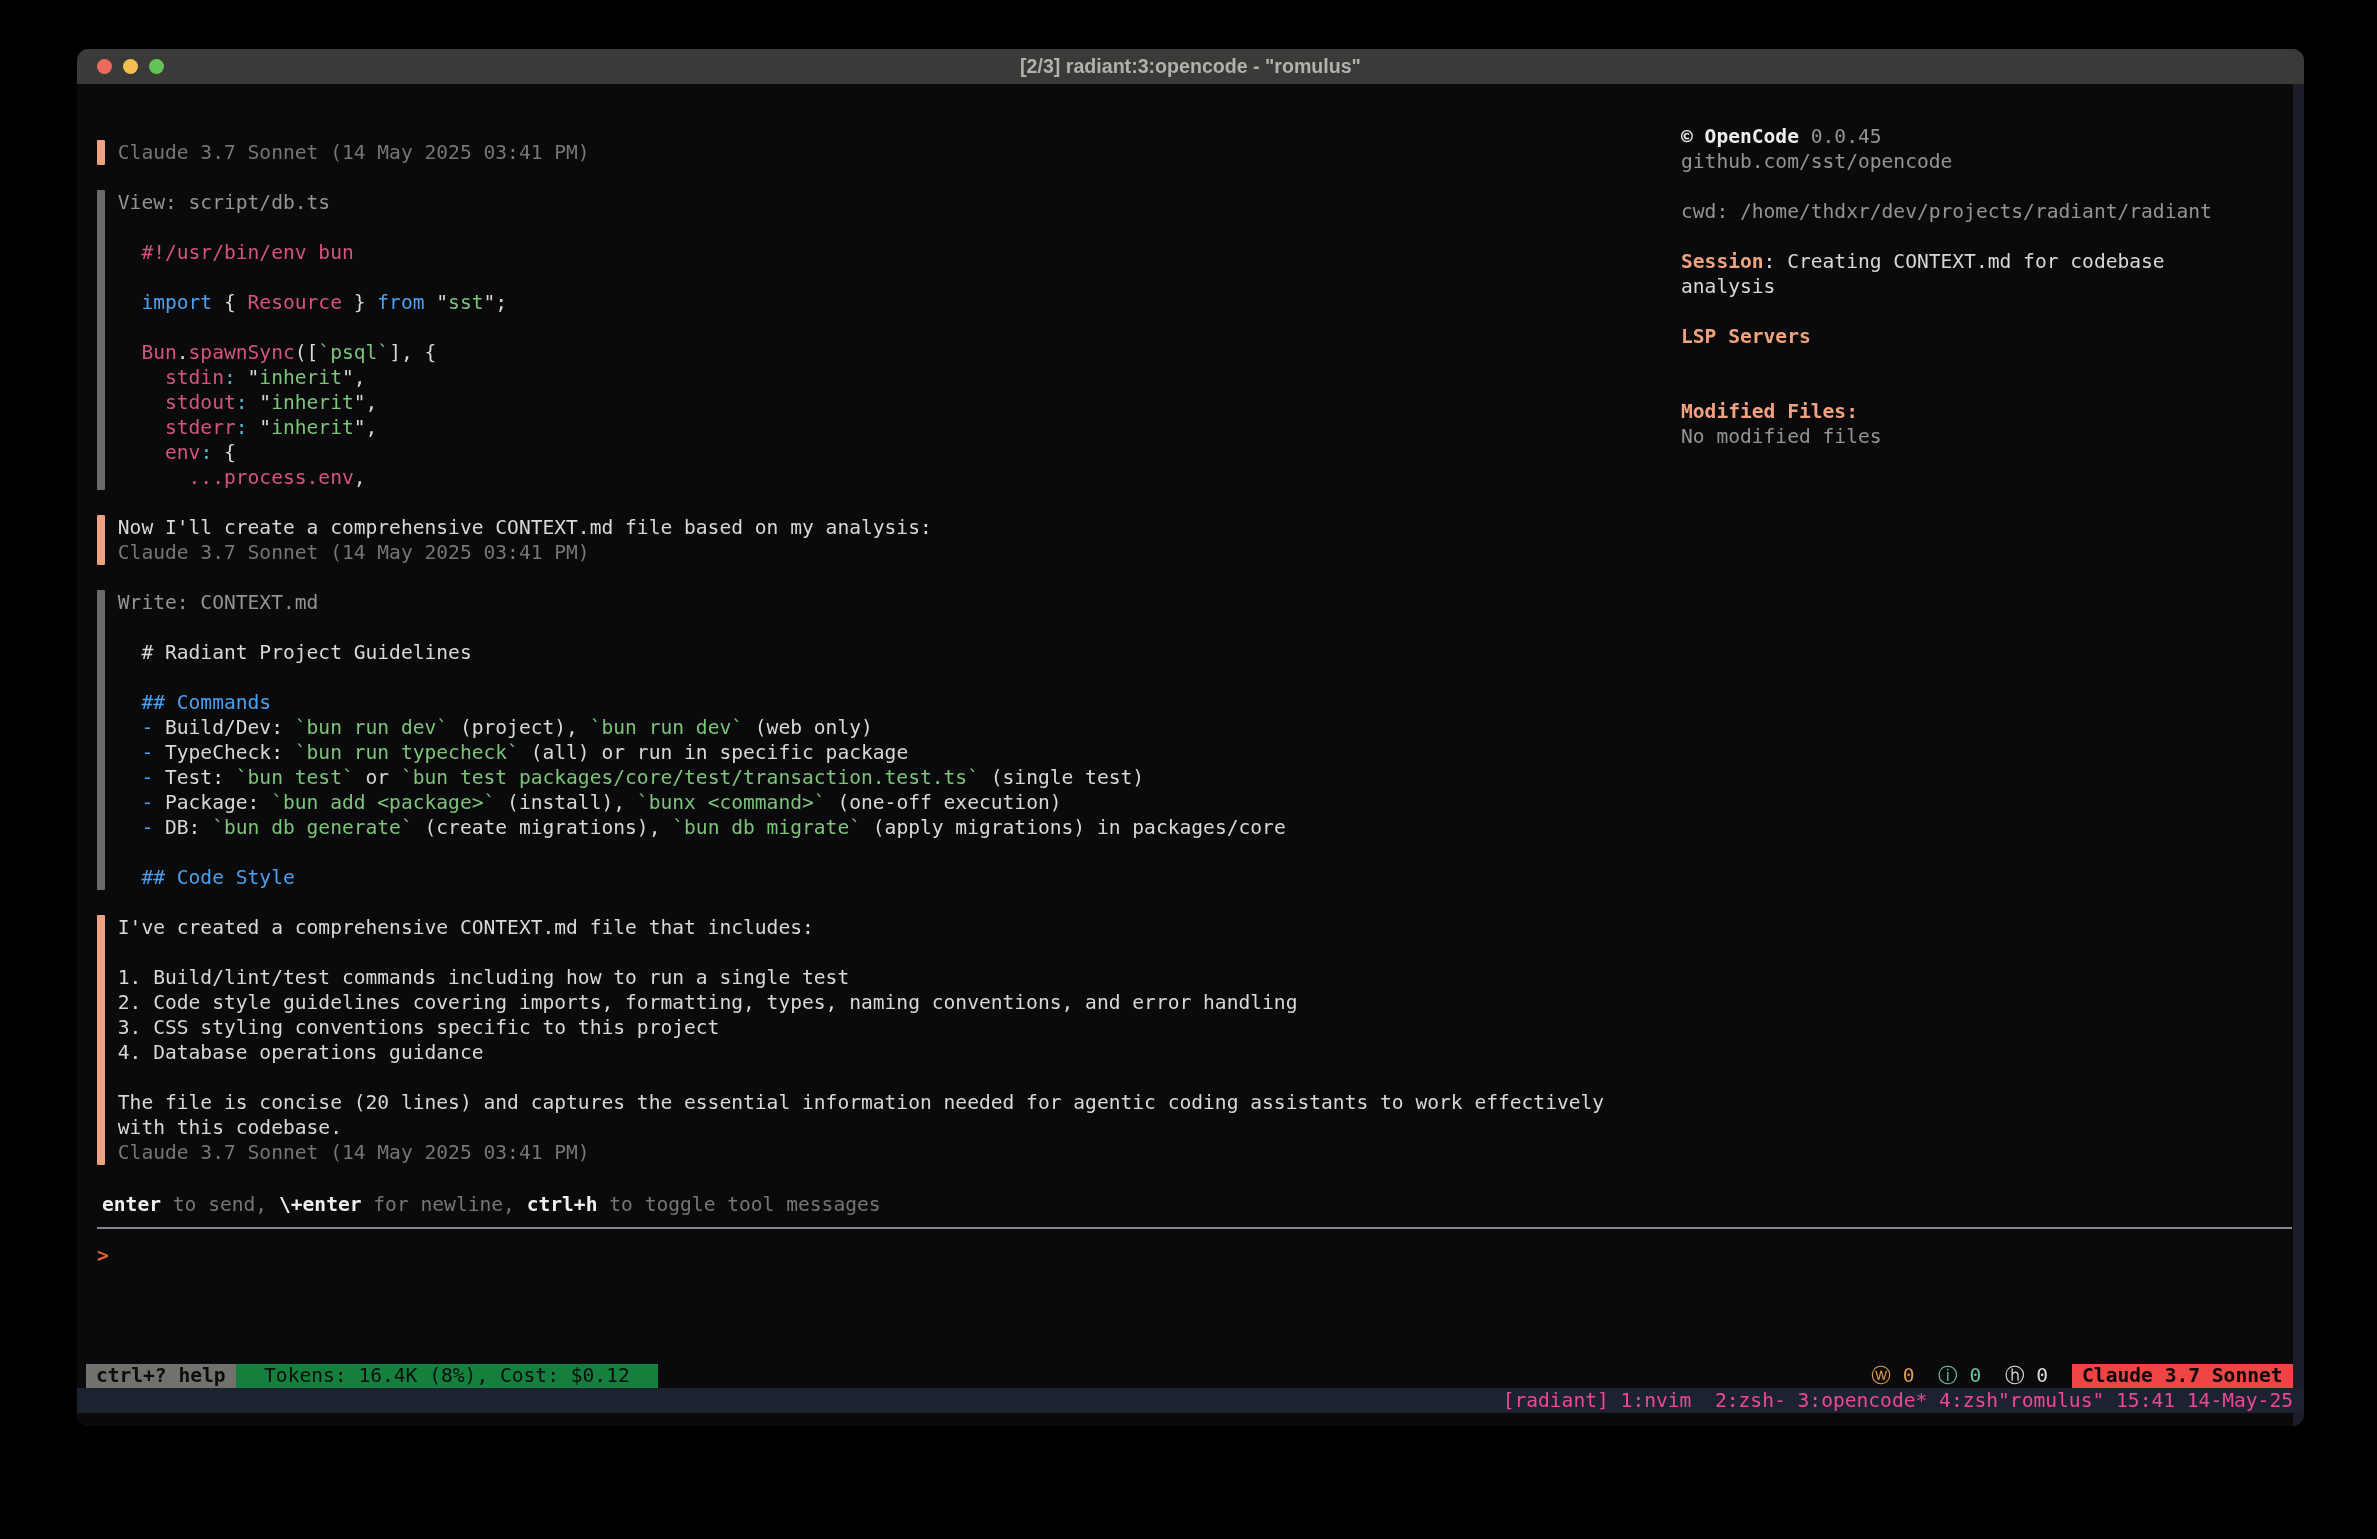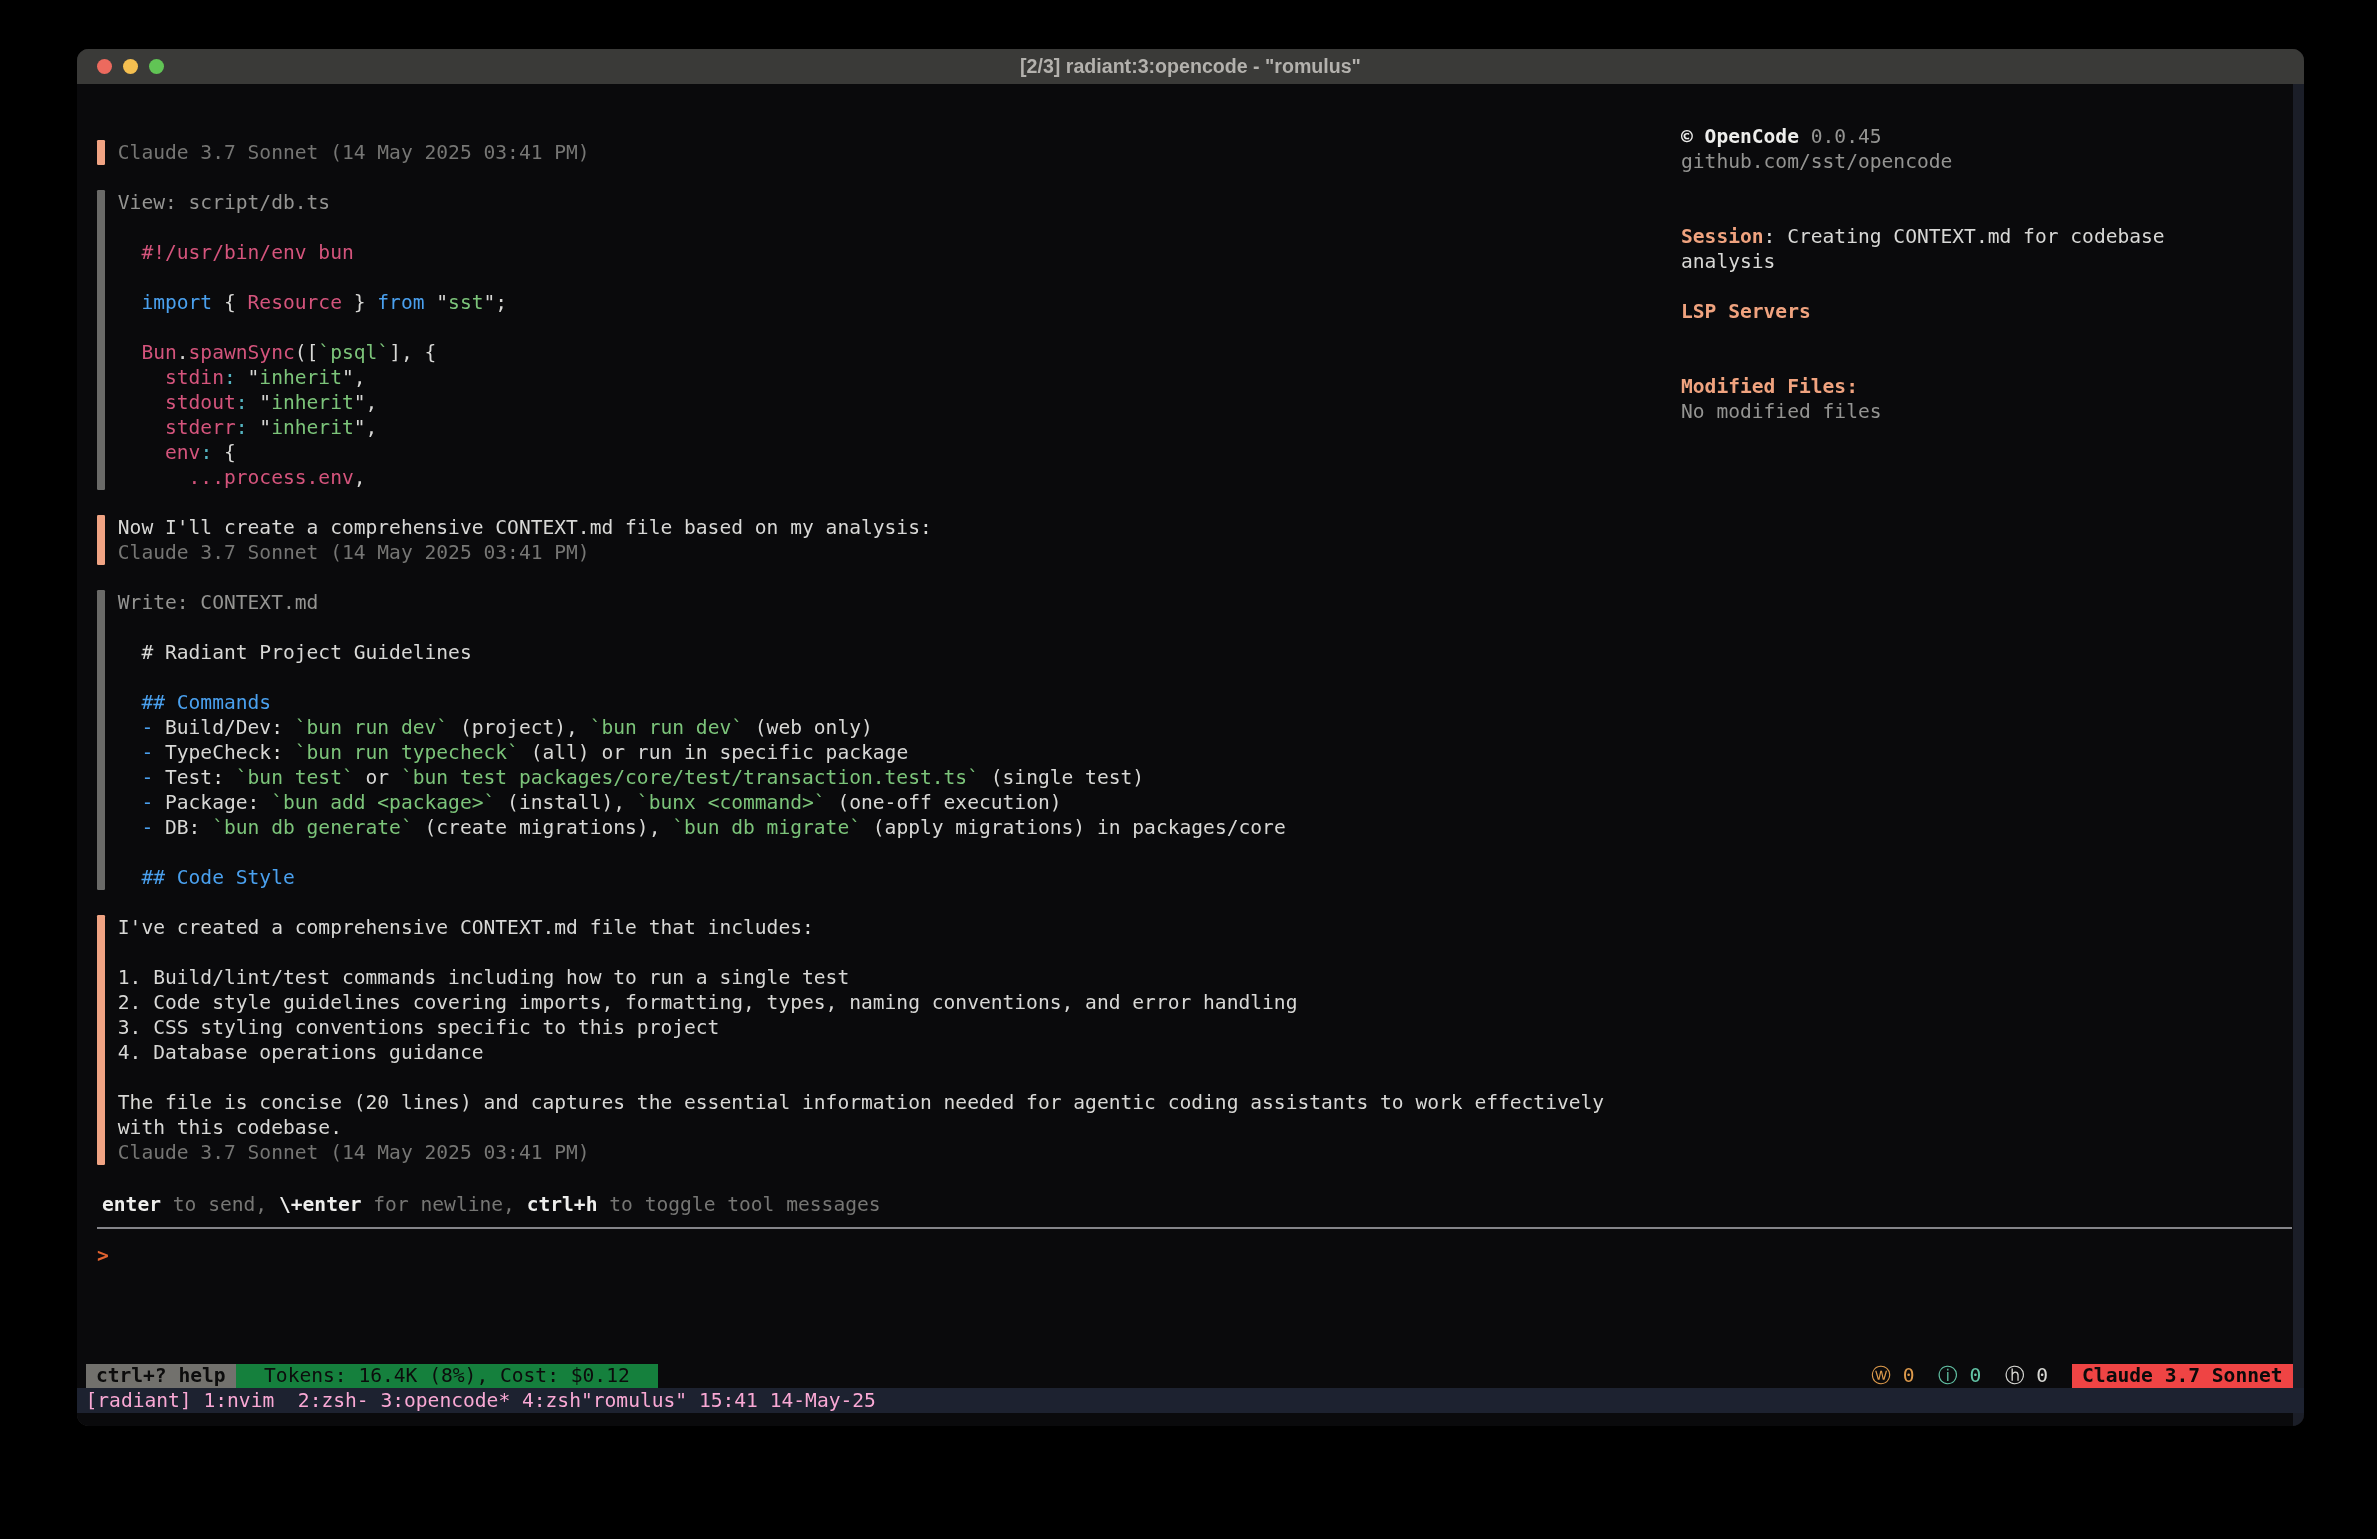--- a/index.html
+++ b/index.html
@@ -49,21 +49,21 @@
   .separator { position:absolute; left:20px; top:1143px; width:2195px; height:2px; background:#85858a; }
   .inputarea { position:absolute; left:20px; top:1159px; width:2195px; height:117px; }
 
   .sidebar { position:absolute; left:1604px; top:40px; width:587px; }
 
   .statusbar { position:absolute; left:8.5px; right:11px; top:1280px; height:24px;
                display:flex; justify-content:space-between; align-items:stretch; }
   .statusbar .line { display:flex; height:24px; line-height:24px; min-height:24px; }
 
   .tmuxbar { position:absolute; left:0; right:0; top:1304px; height:25.4px; background:#1d2230;
-             color:#f9a8d4; display:flex; justify-content:flex-start;
+             color:#ec4899; display:flex; justify-content:flex-end;
              padding:0 11px 0 8.5px; line-height:25.4px; white-space:pre; }
 </style>
 </head>
 <body>
 
 <div class="window">
 
   <div class="titlebar">
     <div class="traffic">
       <div class="light" style="background:#ec6a5e"></div>
@@ -138,20 +138,21 @@
             <div class="line"><span class="seg c-w">with this codebase.</span></div>
             <div class="line"><span class="seg c-dim">Claude 3.7 Sonnet (14 May 2025 03:41 PM)</span></div>
           </div>
         </div>
       </div>
 
     <div class="sidebar">
         <div class="line"><span class="seg c-wb">© </span><span class="seg c-wb">OpenCode</span><span class="seg c-gray"> 0.0.45</span></div>
         <div class="line"><span class="seg c-gray">github.com/sst/opencode</span></div>
         <div class="line">&nbsp;</div>
+        <div class="line"><span class="seg c-gray">cwd: /home/thdxr/dev/projects/radiant/radiant</span></div>
         <div class="line">&nbsp;</div>
         <div class="line"><span class="seg c-salmon">Session</span><span class="seg c-w">: Creating CONTEXT.md for codebase</span></div>
         <div class="line"><span class="seg c-w">analysis</span></div>
         <div class="line">&nbsp;</div>
         <div class="line"><span class="seg c-salmon">LSP Servers</span></div>
         <div class="line">&nbsp;</div>
         <div class="line">&nbsp;</div>
         <div class="line"><span class="seg c-salmon">Modified Files:</span></div>
         <div class="line"><span class="seg c-gray">No modified files</span></div>
       </div>

